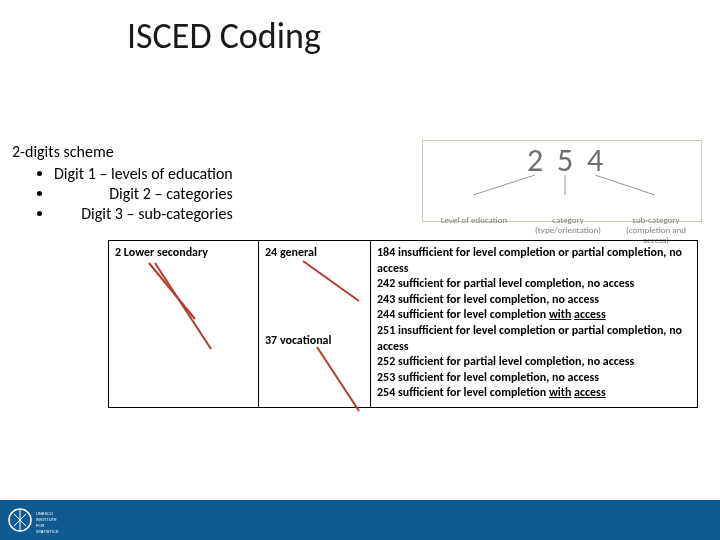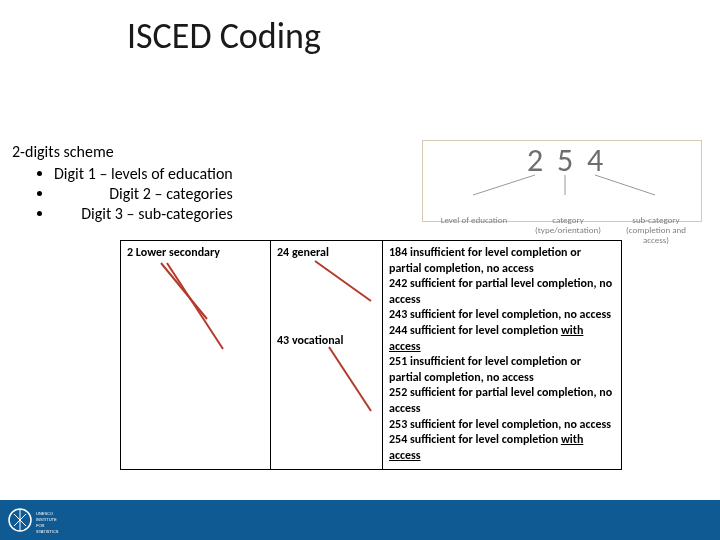--- a/index.html
+++ b/index.html
@@ -75,23 +75,23 @@
     text-align: center;
     line-height: 1.1;
     margin-top: 18px;
   }
   .dl1 { left: 6px;   top: 56px; width: 90px; }
   .dl2 { left: 110px; top: 56px; width: 70px; }
   .dl3 { left: 190px; top: 56px; width: 86px; }
 
   .table {
     position: absolute;
-    left: 120px;
+    left: 108px;
     top: 240px;
-    width: 502px;
+    width: 590px;
     border: 1px solid #000;
     box-sizing: border-box;
     display: flex;
     font-size: 12px;
     line-height: 1.3;
   }
   .col {
     box-sizing: border-box;
     padding: 4px 6px 6px 6px;
   }
@@ -167,21 +167,21 @@
         <line x1="46" y1="22" x2="102" y2="108" stroke="#b53a2b" stroke-width="2"></line>
       </svg>
     </div>
     <div class="col col2">
       <div>
         <span class="b">24</span>
         <span> </span>
         <span class="b">general</span>
       </div>
       <div class="row2">
-        <span class="b">43</span>
+        <span class="b">37</span>
         <span> </span>
         <span class="b">vocational</span>
       </div>
       <svg class="c2svg">
         <line x1="44" y1="20" x2="100" y2="60" stroke="#b53a2b" stroke-width="2"></line>
         <line x1="58" y1="106" x2="100" y2="170" stroke="#b53a2b" stroke-width="2"></line>
       </svg>
     </div>
     <div class="col col3">
       <div><span class="b">184</span> <span class="b">insufficient for level completion or partial completion, no access</span></div>

